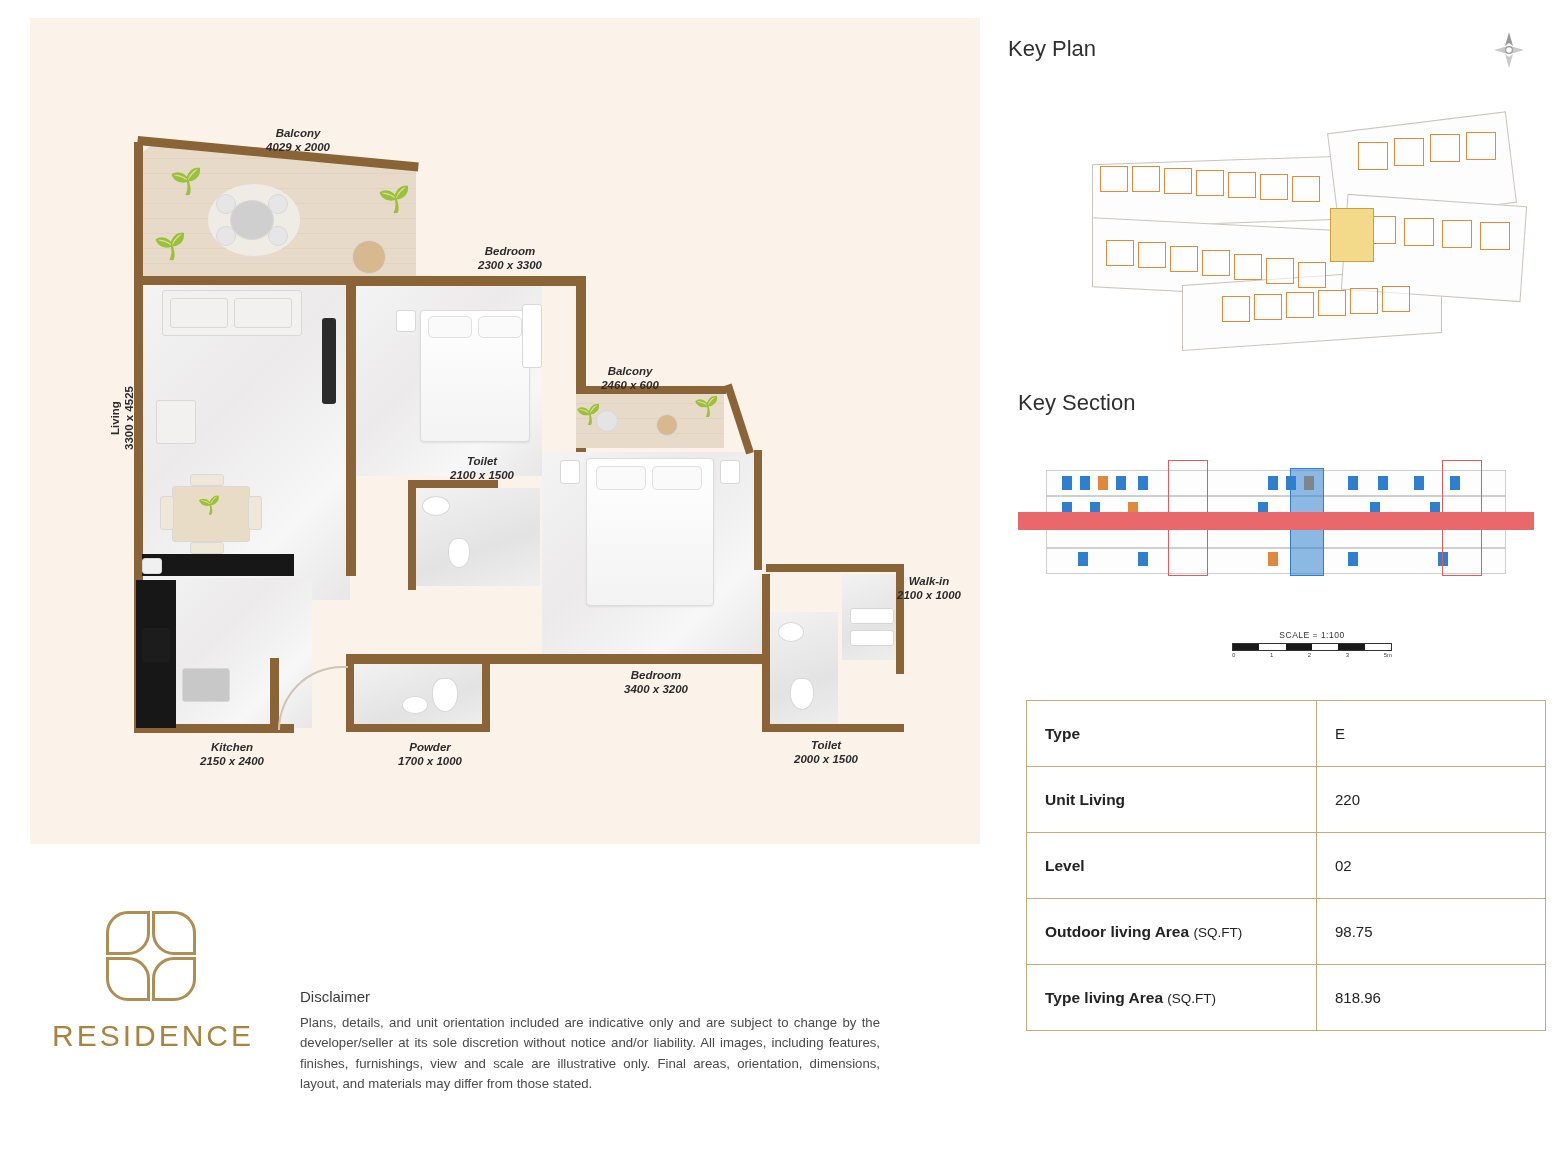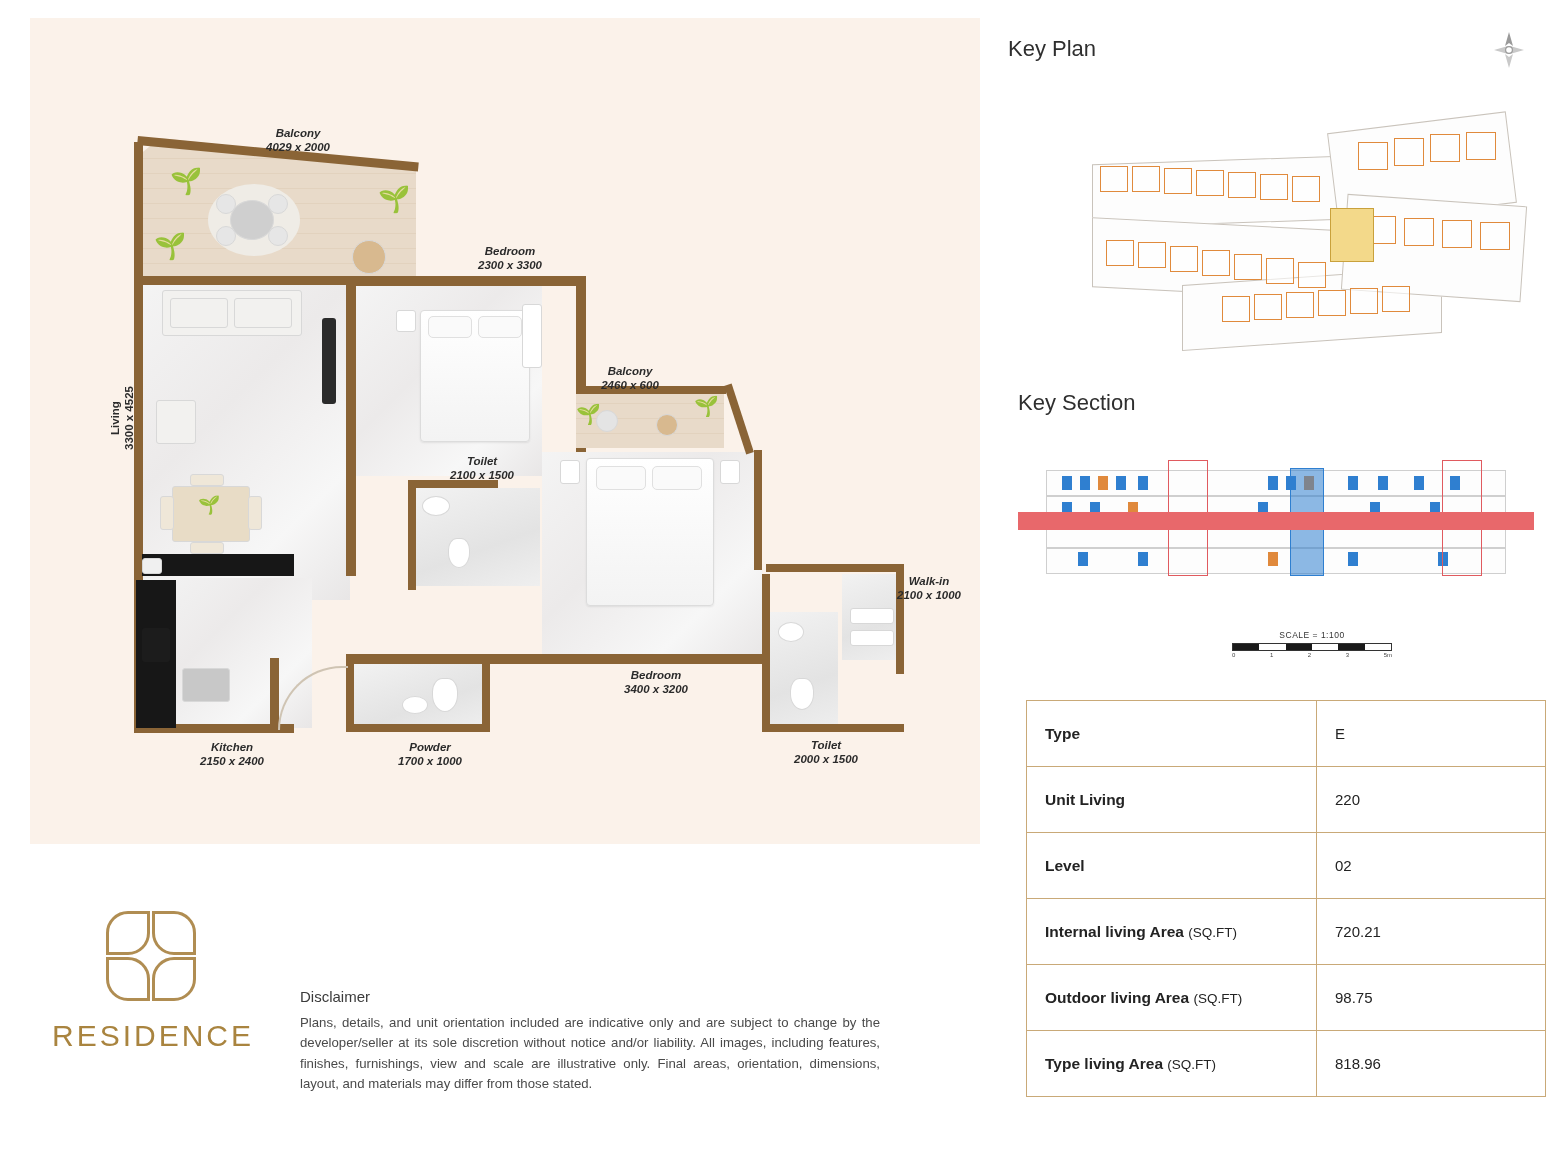--- a/index.html
+++ b/index.html
@@ -520,26 +520,20 @@
           <td class="v">220</td>
         </tr>
         <tr>
           <td class="k">
             <span>Level</span> <span class="unit"></span>
           </td>
           <td class="v">02</td>
         </tr>
         <tr>
           <td class="k">
-            <span>Internal living Area</span> <span class="unit">(SQ.FT)</span>
-          </td>
-          <td class="v">720.21</td>
-        </tr>
-        <tr>
-          <td class="k">
             <span>Outdoor living Area</span> <span class="unit">(SQ.FT)</span>
           </td>
           <td class="v">98.75</td>
         </tr>
         <tr>
           <td class="k">
             <span>Type living Area</span> <span class="unit">(SQ.FT)</span>
           </td>
           <td class="v">818.96</td>
         </tr>

